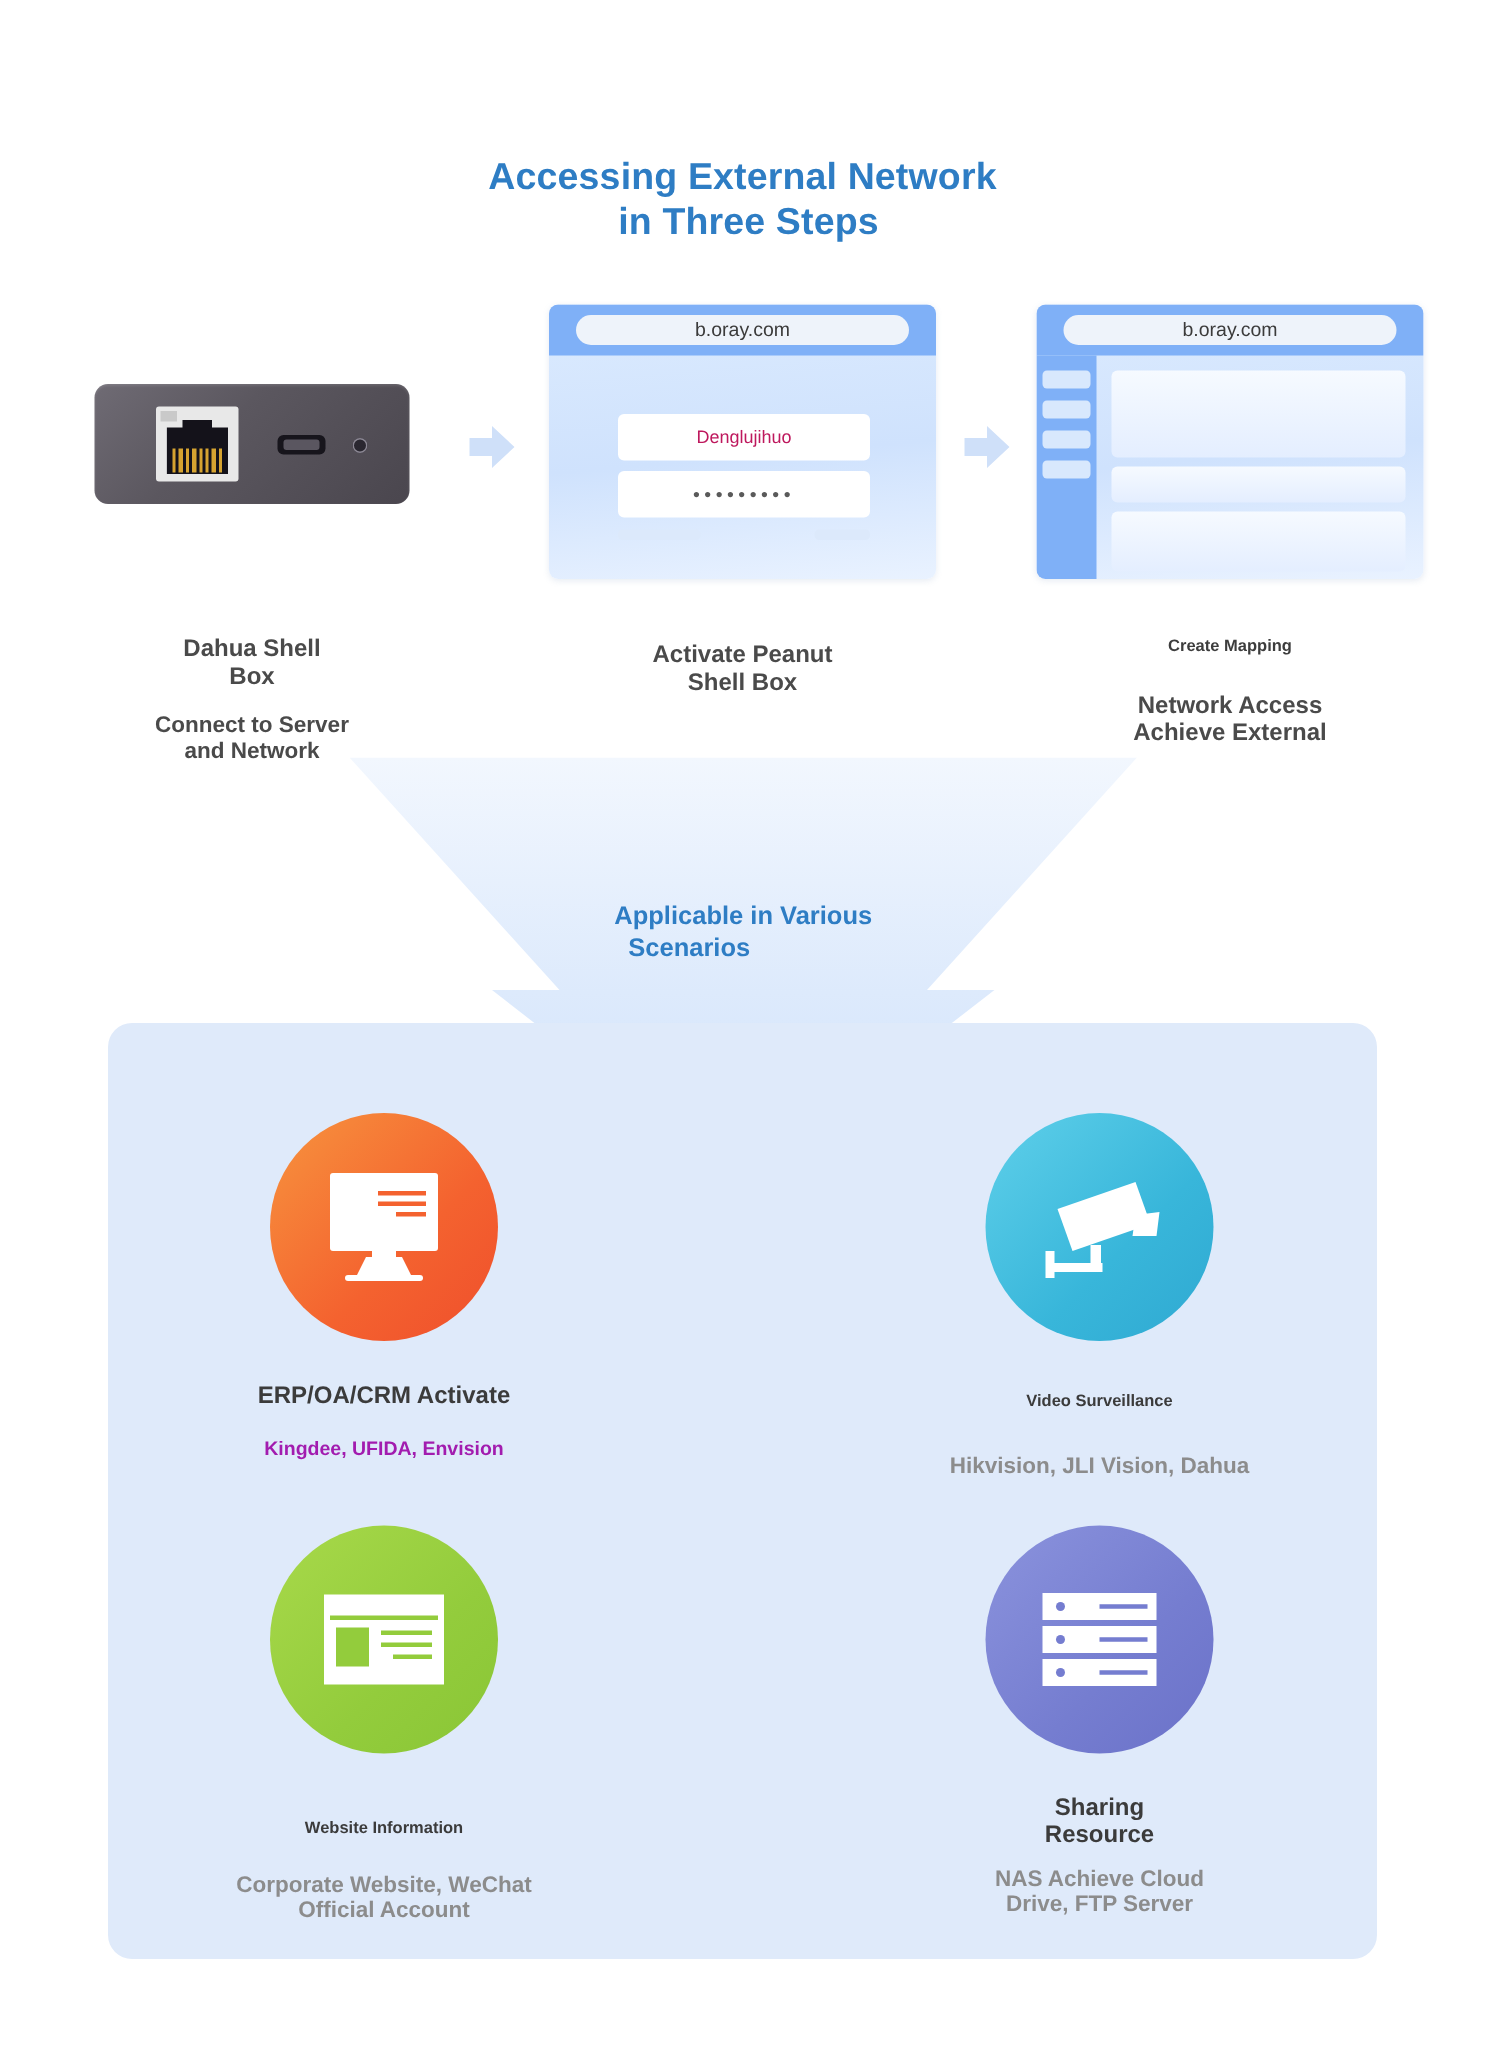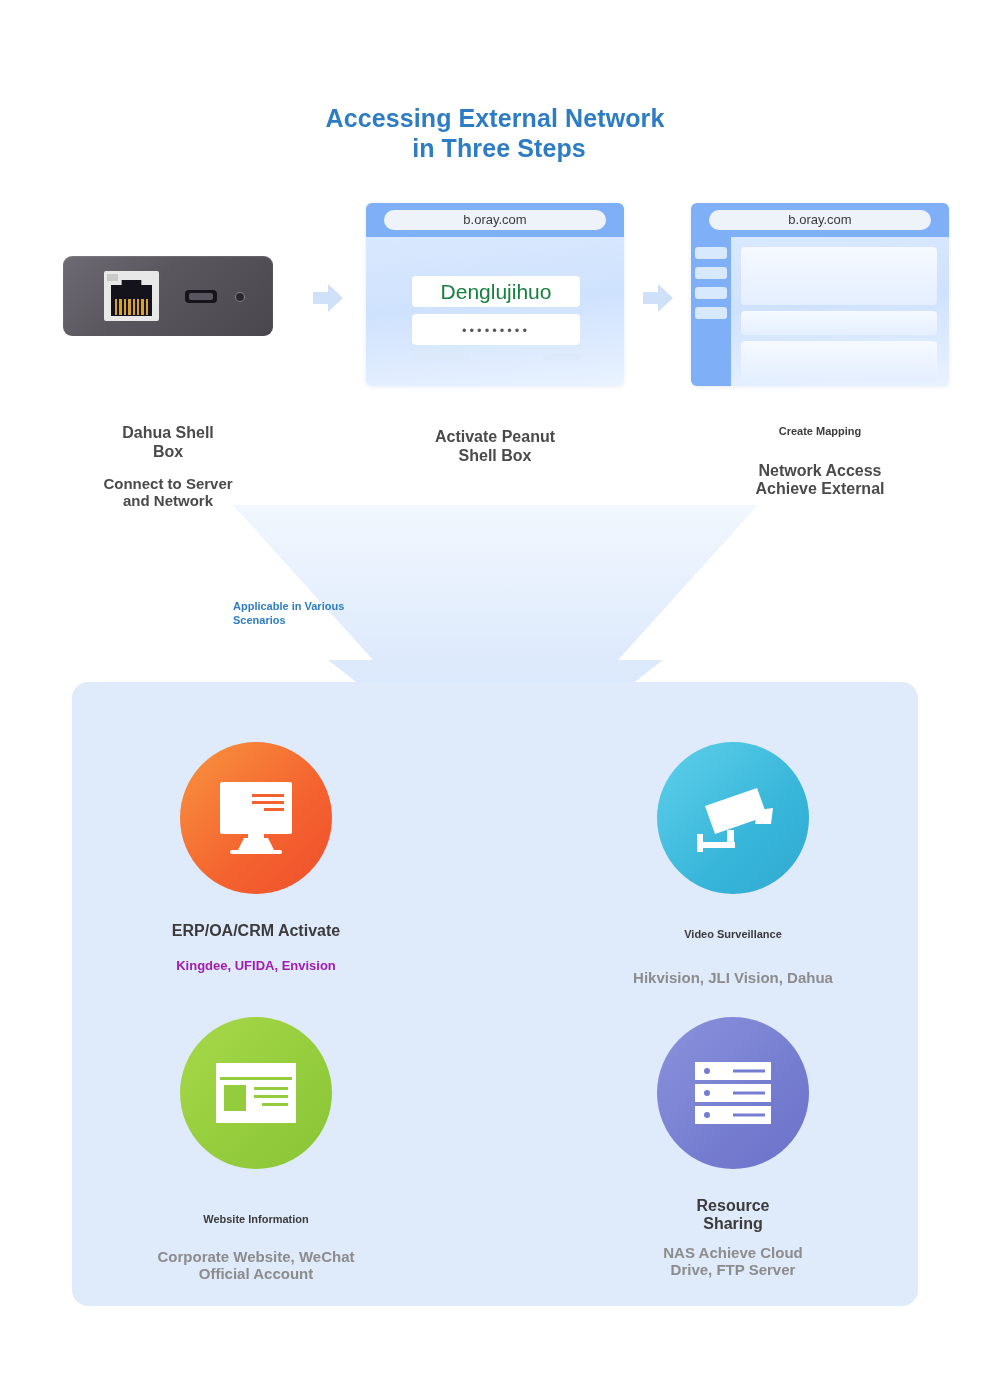--- a/index.html
+++ b/index.html
@@ -72,21 +72,21 @@
     position:absolute; left:18px; top:7px; right:18px; height:20px;
     background:#eef3fa; border-radius:10px;
     font-size:13px; color:#3b3b3b; text-align:center; line-height:20px;
   }
   
   #browser1 .field {
     position:absolute; left:46px; width:168px; height:31px;
     background:#ffffff; border-radius:4px;
     line-height:31px; text-align:center;
   }
-  #browser1 .f-user { top:73px; font-size:21px; color:#15803d; }
+  #browser1 .f-user { top:73px; font-size:12px; color:#be185d; }
   #browser1 .f-pass { top:111px; }
   #browser1 .dots { font-size:13px; color:#5a5a5a; letter-spacing:3px; }
   #browser1 .ghost { position:absolute; height:7px; border-radius:3px; background:#dce9fb; top:150px; }
   #browser1 .g1 { left:46px; width:55px; }
   #browser1 .g2 { left:177px; width:37px; }
 
   
   #browser2 .side {
     position:absolute; left:0; top:34px; width:40px; bottom:0;
     background:#7fb0f7;
@@ -103,22 +103,22 @@
   
   .cap { position:absolute; text-align:center; color:#4a4a4a; line-height:1.16; }
   .cap .big { font-weight:bold; font-size:16px; color:#4a4a4a; }
   .cap .small { font-weight:bold; font-size:11px; color:#3d3d3d; }
   .cap .sub { font-weight:bold; font-size:15px; color:#4a4a4a; }
 
   
   #funnel { position:absolute; left:233px; top:505px; width:525px; height:285px; }
   #funnel svg { display:block; width:525px; height:285px; }
   #funnel-label {
-    position:absolute; left:233px; top:600px; width:525px; 
-    color:#2e7dc4; font-weight:bold; font-size:11px; line-height:1.25;
+    position:absolute; left:233px; top:600px; width:525px; text-align:center;
+    color:#2e7dc4; font-weight:bold; font-size:17px; line-height:1.25;
   }
   #funnel-label .l2 { display:block; margin-right:72px; }
 
   
   #panel {
     position:absolute; left:72px; top:682px; width:846px; height:624px;
     background:#dfeafa; border-radius:16px;
   }
   .scn { position:absolute; width:300px; text-align:center; }
   .circle {
@@ -298,18 +298,18 @@
       <rect x="2" y="46" width="76" height="18" fill="#ffffff"></rect>
       <circle cx="14" cy="11" r="3" fill="#757dd0"></circle>
       <circle cx="14" cy="33" r="3" fill="#757dd0"></circle>
       <circle cx="14" cy="55" r="3" fill="#757dd0"></circle>
       <rect x="40" y="9.5" width="32" height="3" fill="#757dd0"></rect>
       <rect x="40" y="31.5" width="32" height="3" fill="#757dd0"></rect>
       <rect x="40" y="53.5" width="32" height="3" fill="#757dd0"></rect>
     </svg>
   </div>
   <div style="height:28px"></div>
+  <div class="t-big">Sharing</div>
   <div class="t-big">Resource</div>
-  <div class="t-big">Sharing</div>
   <div style="height:10px"></div>
   <div class="d-big">NAS Achieve Cloud</div>
   <div class="d-big">Drive, FTP Server</div>
 </div>
 
 </body></html>

